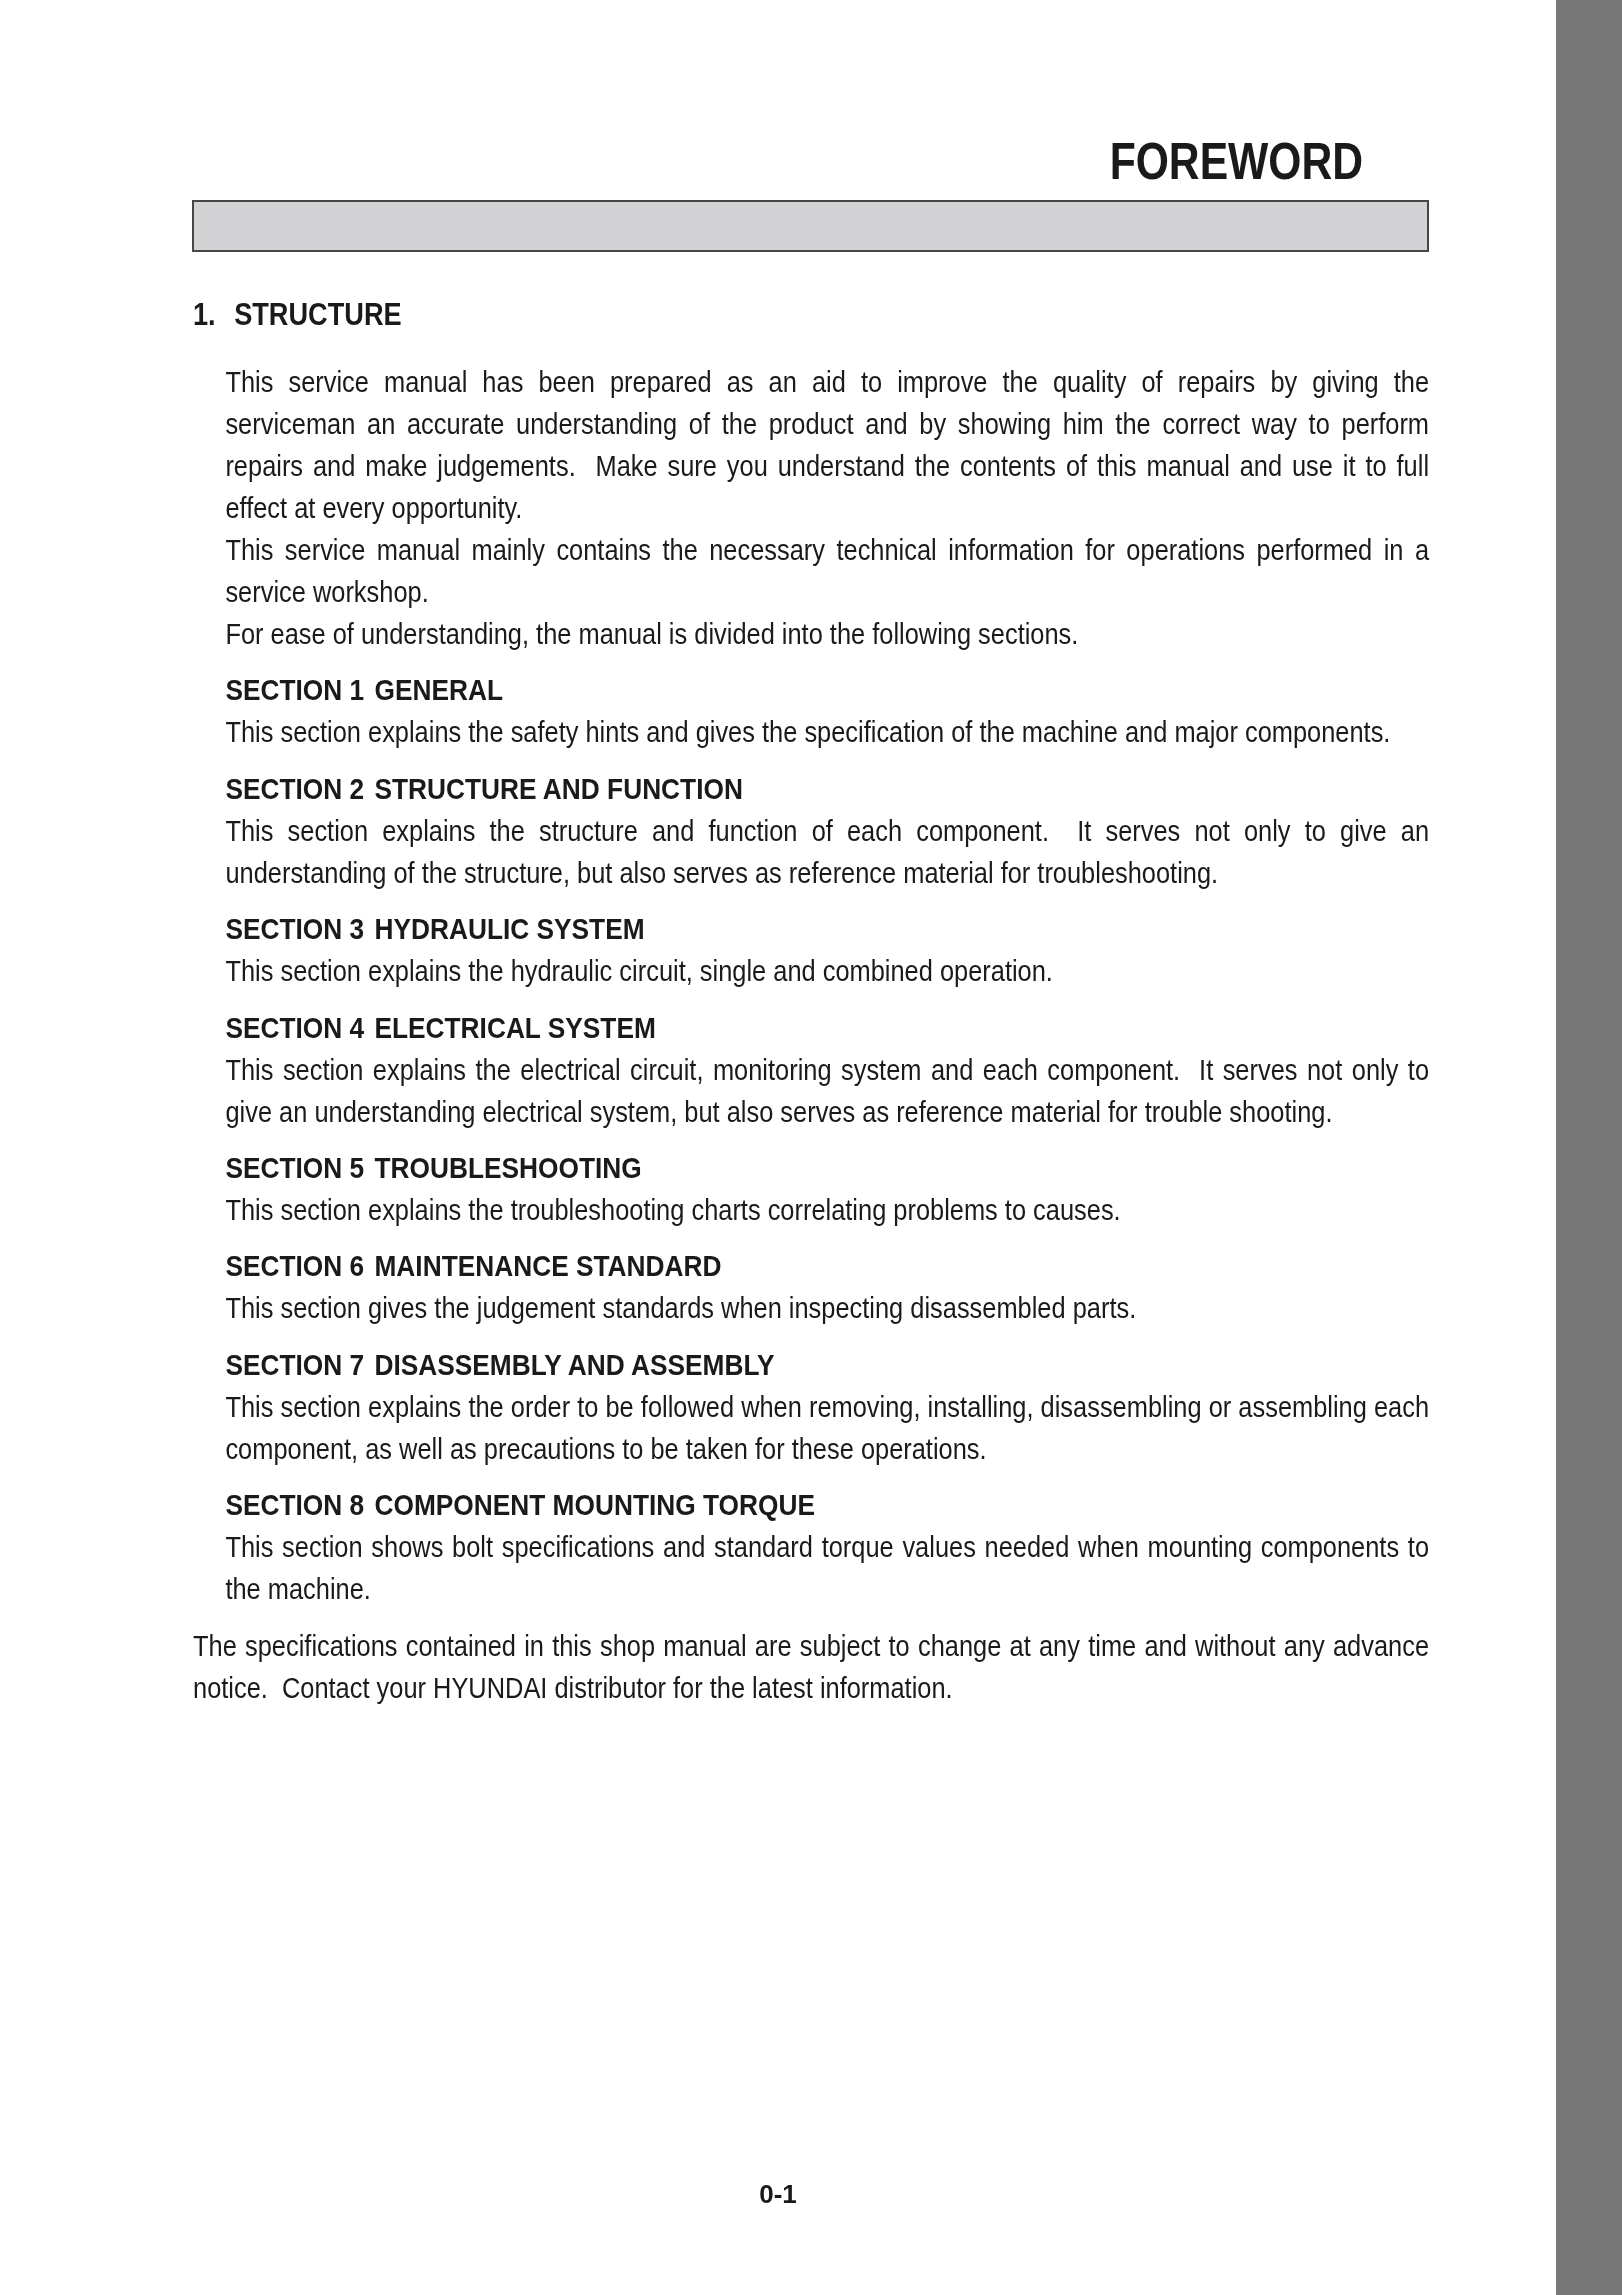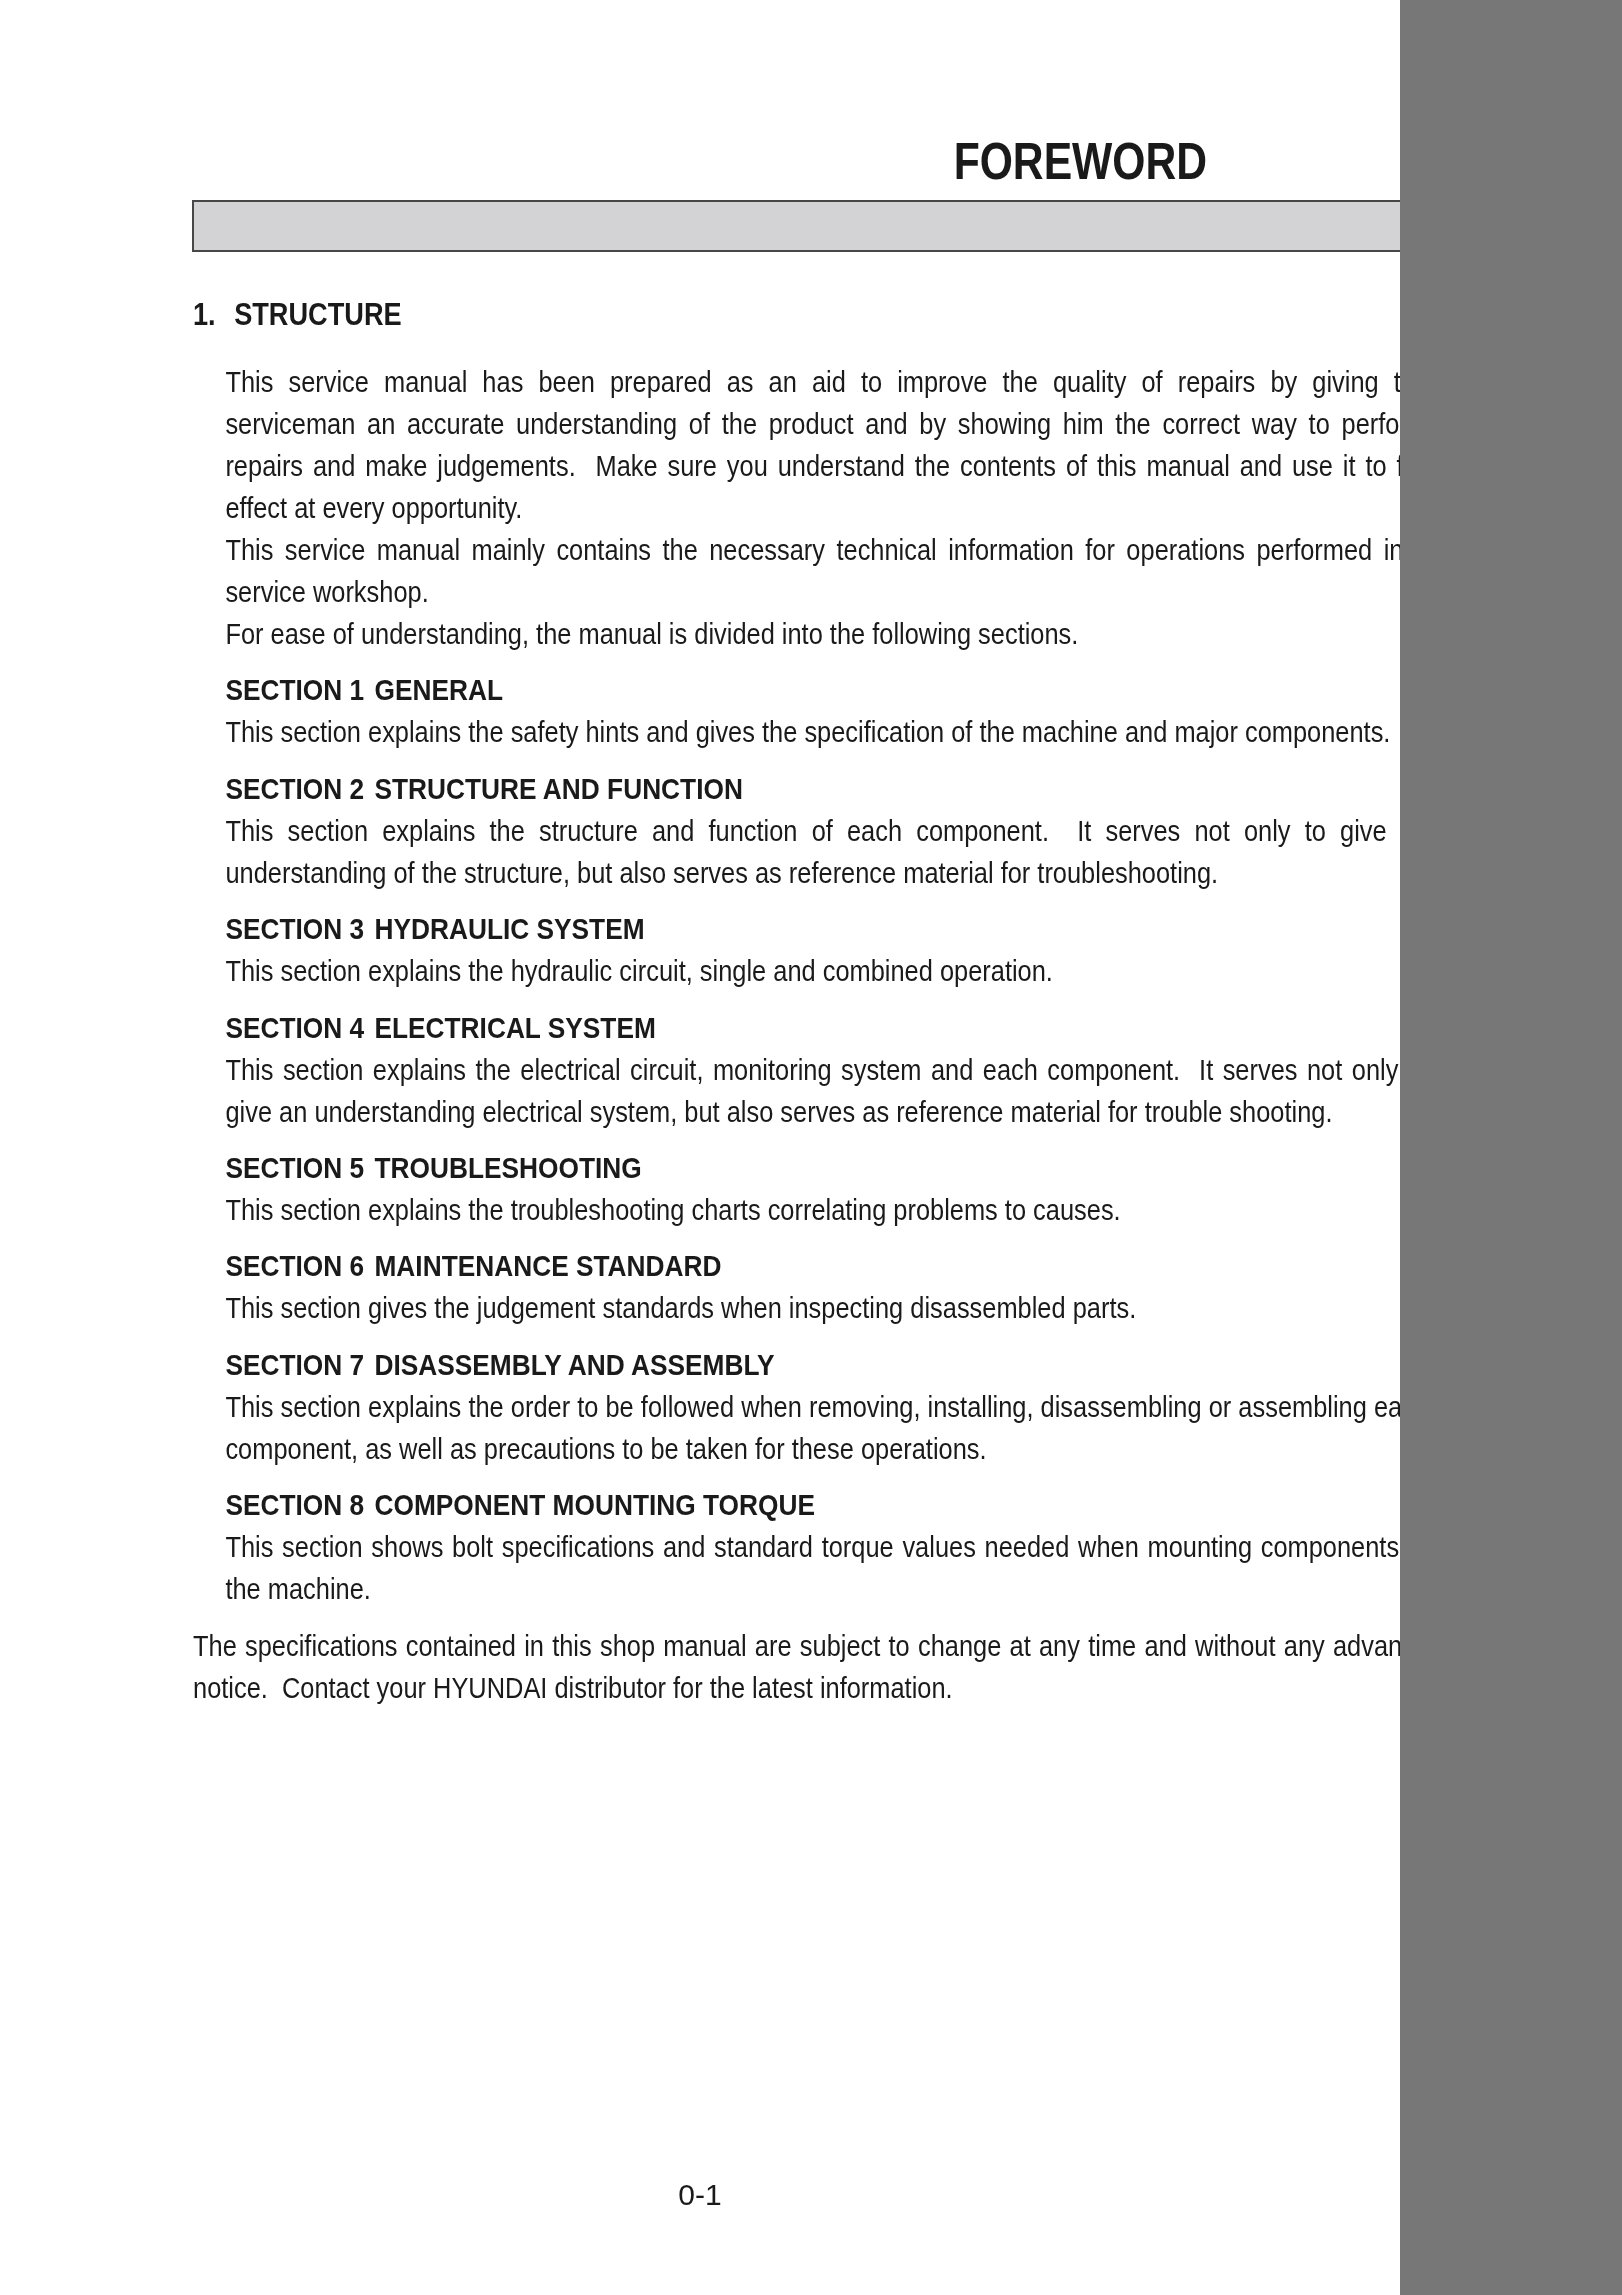--- a/index.html
+++ b/index.html
@@ -1,18 +1,18 @@
 <!DOCTYPE html>
 <html style="font-size:10.5px"><head>
 <meta charset="utf-8">
 <style>
   html,body{margin:0;padding:0;background:#777;}
   .page{
     position:relative;
-    width:1400px;height:2295px;
+    width:1556px;height:2295px;
     background:#ffffff;
     font-family:"Liberation Sans","DejaVu Sans",sans-serif;
     color:#1a1a1a;
     overflow:hidden;
   }
   
   .foreword-title{
     position:absolute;
     top:135px;right:193px;
     font-size:52px;font-weight:bold;line-height:52px;
@@ -54,21 +54,21 @@
     margin:0;
     white-space:nowrap;
   }
   .section-name{margin-left:11.8px;}
   .closing{margin-top:14.4px;}
   
   .page-number{
     position:absolute;
     left:0;top:2178px;width:100%;
     text-align:center;
-    font-size:30px;line-height:33px;
+    font-size:26px;line-height:33px;font-weight:bold;
   }
 </style>
 </head>
 <body>
 
 <div class="page">
 
   <div class="foreword-title">FOREWORD</div>
   <div class="title-bar"></div>
 

